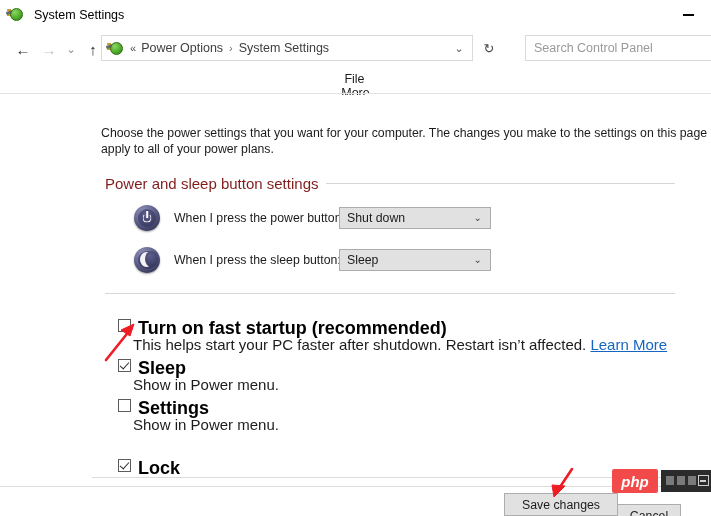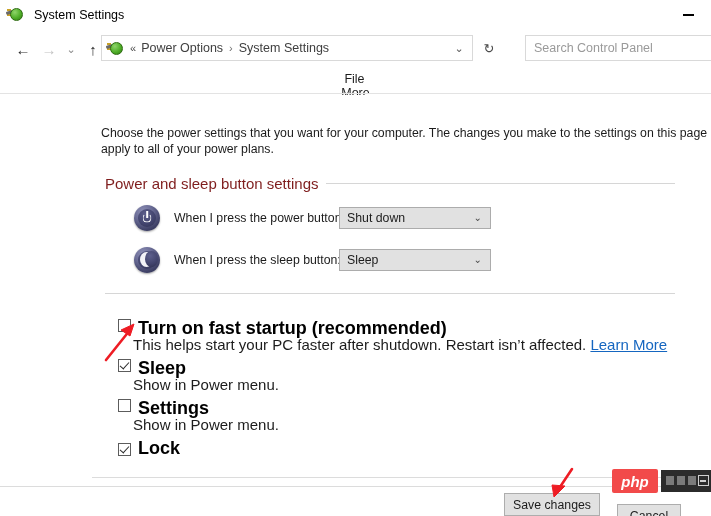--- a/index.html
+++ b/index.html
@@ -325,31 +325,31 @@
       <span class="cb-label">Sleep</span>
     </div>
     <div class="cb-sub" style="top:281px; left:133px;">Show in Power menu.</div>
 
     <div class="cbrow" style="top:303px;">
       <span class="cbox"></span>
       <span class="cb-label">Settings</span>
     </div>
     <div class="cb-sub" style="top:321px; left:133px;">Show in Power menu.</div>
 
-    <div class="cbrow" style="top:343px;align-items:center;">
+    <div class="cbrow" style="top:363px;">
       <span class="cbox checked"></span>
       <span class="cb-label">Lock</span>
     </div>
 
   </div>
 
   <div class="bottom-rule" style="left:92px; top:477px; width:619px;"></div>
   <div class="bottom-rule" style="left:0px; top:486px; width:711px;"></div>
 
-  <div class="btn" style="left:504px; top:493px; width:96px;">
+  <div class="btn" style="left:504px; top:493px; width:114px;">
     <span>Save changes</span>
   </div>
   <div class="btn" style="left:617px; top:504px; width:64px;">
     <span>Cancel</span>
   </div>
 
   <div class="watermark">
     <div class="php-badge">php</div>
     <div class="dark-badge">
       <span class="blocks">

